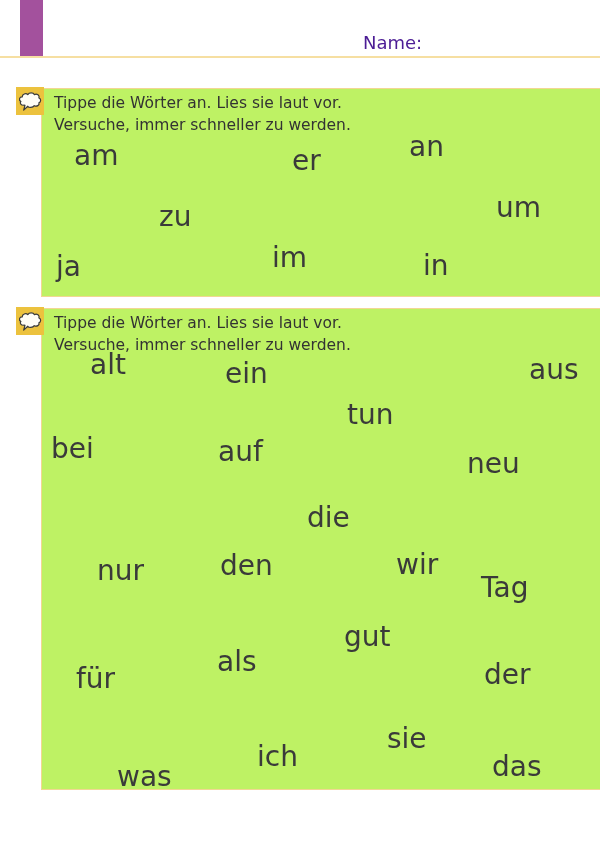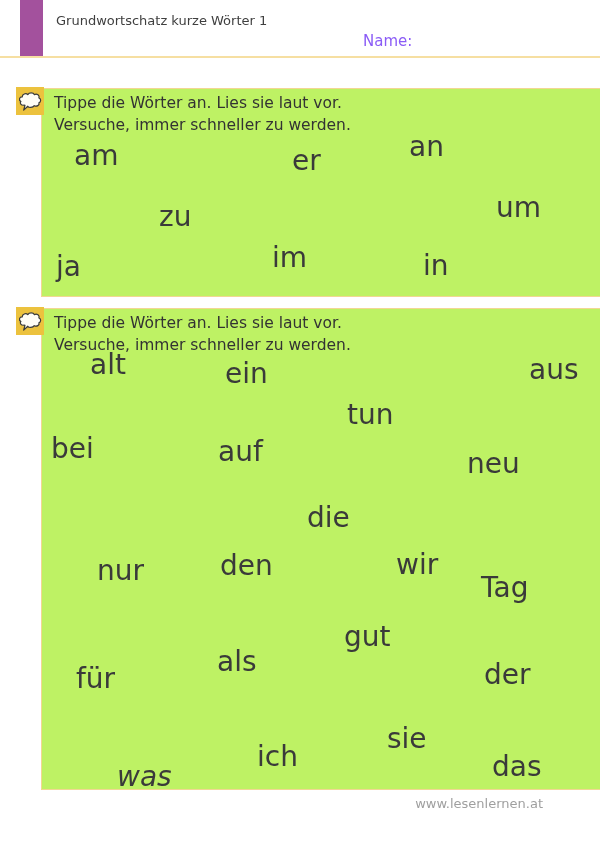--- a/index.html
+++ b/index.html
@@ -24,21 +24,21 @@
   .accent-bar{
     position:absolute;left:20px;top:0;width:23px;height:56px;
     background:var(--accent_purple);
   }
   .header-titles{
     position:absolute;left:56px;top:12px;
     font-size:13px;line-height:17px;color:#3f3f3f;
   }
   .name-label{
     position:absolute;left:363px;top:32px;
-    font-size:15px;color:#8b5cf6;
+    font-size:18px;color:#4c1d95;
   }
   .header-rule{
     position:absolute;left:0;top:56px;width:600px;height:2px;
     background:var(--gold_rule);
   }
   
   .word-box{
     position:absolute;left:41px;width:578px;
     border:1.5px solid var(--gold_border);
     background:#bef264;
@@ -68,21 +68,20 @@
     font-size:13px;color:var(--text_gray);
   }
 </style>
 </head>
 <body>
 
 <div class="page">
 
   <div class="accent-bar"></div>
   <div class="header-titles">
-    <div>Grundwortschatz kurze Wörter 1</div>
   </div>
   <div class="name-label">Name:</div>
   <div class="header-rule"></div>
 
   <section class="word-box first">
     <div class="icon-badge">
       <svg viewBox="0 0 28 28" width="26" height="26" aria-hidden="true">
         <path d="M7.5 18.5 C4.5 19 2.5 16.5 4.2 14.5 C1.5 13 2.6 9.5 5.6 9.6 C5.6 6.6 9.6 5.1 11.6 7.1 C13.1 4.6 17.6 4.6 18.6 7.1 C21.6 5.6 24.6 8.1 23.6 10.6 C26.1 11.6 26.1 15 23.6 16 C24.6 18.5 21.1 20.5 18.6 19 C17.1 21.5 12.6 21.5 11.6 19.6 L7.2 23.8 L8.6 18.6 Z" fill="#fffdf6" stroke="#3a3a3a" stroke-width="1.3" stroke-linejoin="round"></path>
       </svg>
     </div>
@@ -124,20 +123,19 @@
         <span class="word" style="left: 55px; top: 234px; margin-top: 16px;">nur</span>
         <span class="word" style="left: 178px; top: 245px;">den</span>
         <span class="word" style="left: 354px; top: 244px;">wir</span>
         <span class="word" style="left: 439px; top: 267px;">Tag</span>
         <span class="word" style="left: 302px; top: 316px;">gut</span>
         <span class="word" style="left: 175px; top: 341px;">als</span>
         <span class="word" style="left: 34px; top: 358px;">für</span>
         <span class="word" style="left: 442px; top: 354px;">der</span>
         <span class="word" style="left: 345px; top: 418px;">sie</span>
         <span class="word" style="left: 215px; top: 436px;">ich</span>
-        <span class="word" style="left: 75px; top: 456px; font-style: italic;">was</span>
+        <span class="word" style="left: 75px; top: 456px;">was</span>
         <span class="word" style="left: 450px; top: 446px;">das</span>
       </div>
   </section>
 
-  <div class="footer-url">www.lesenlernen.at</div>
 
 </div>
 
 </body></html>

